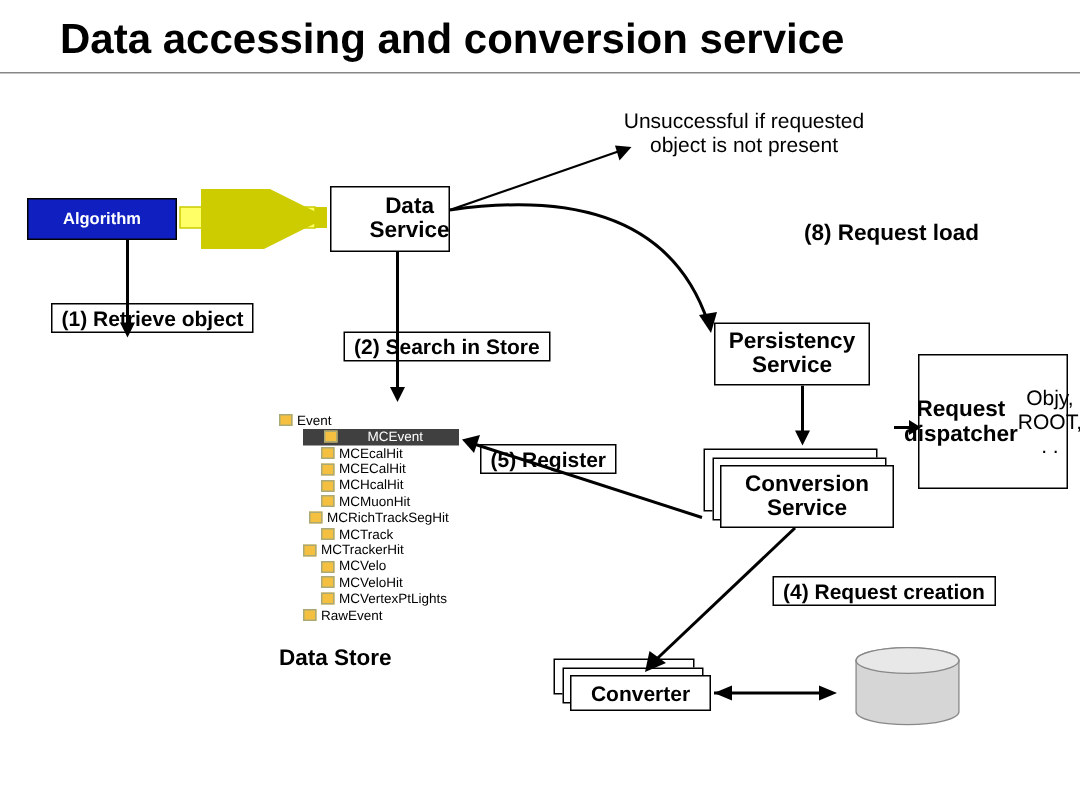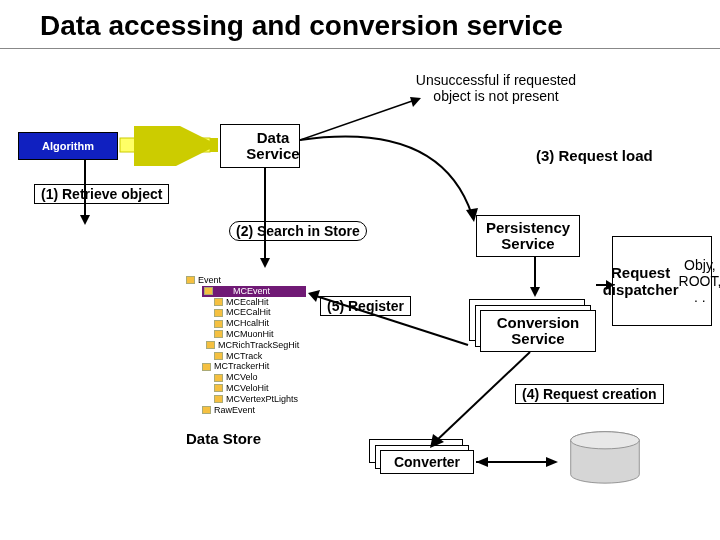--- a/index.html
+++ b/index.html
@@ -81,22 +81,22 @@
   }
   .dispatcher span:last-child { font-weight: normal; font-size: 14px;}
   .label {
     position: absolute;
     background: #fff;
     border: 1px solid #000;
     padding: 1px 6px;
     font-size: 14px;
     font-weight: bold;
   }
-  .l1 { left: 34px; top: 184px; }
-  .l2 { left: 229px; top: 221px; border-radius: 10px; }
+  .l1 { left: 34px; top: 202px; }
+  .l2 { left: 229px; top: 221px; }
   .l3 { left: 530px; top: 146px; border: none; font-weight: bold; font-size: 15px;}
   .l4 { left: 515px; top: 384px; }
   .l5 { left: 320px; top: 296px; }
   .note {
     position: absolute;
     left: 412px; top: 72px;
     width: 168px;
     text-align: center;
     font-size: 14px;
   }
@@ -136,21 +136,21 @@
     line-height: 1.2;
   }
   .tree-row { display: flex; align-items: center; gap: 3px; }
   .tree-row.indent { margin-left: 16px; }
   .folder-ico {
     width: 9px; height: 8px;
     background: #f5c040;
     border: 0.5px solid #aa7;
     display: inline-block;
   }
-  .tree-row.sel { background: #701a75; color: #fff; padding: 0 2px; gap: 20px;}
+  .tree-row.sel { background: #404040; color: #fff; padding: 0 14px; gap: 20px;}
   svg.arrow { position: absolute; }
 </style>
 </head>
 <body>
 
 <div class="title">Data accessing and conversion service</div>
 <div class="divider"></div>
 
 <div class="note">Unsuccessful if requested object is not present</div>
 
@@ -161,21 +161,21 @@
 Service</div>
 <div class="box conv-svc" style="white-space:pre-line">Conversion
 Service</div>
 <div class="box dispatcher">
   <span>Request dispatcher</span>
   <span>Objy, ROOT, . .</span>
 </div>
 
 <div class="label l1">(1) Retrieve object</div>
 <div class="label l2">(2) Search in Store</div>
-<div class="label l3">(3) Request load</div>
+<div class="label l3">(8) Request load</div>
 <div class="label l4">(4) Request creation</div>
 <div class="label l5">(5) Register</div>
 
 <div class="tree">
   <div class="tree-row">
       <span class="folder-ico"></span>
       <span>Event</span>
     </div>
   <div class="tree-row indent sel">
       <span class="folder-ico"></span>

